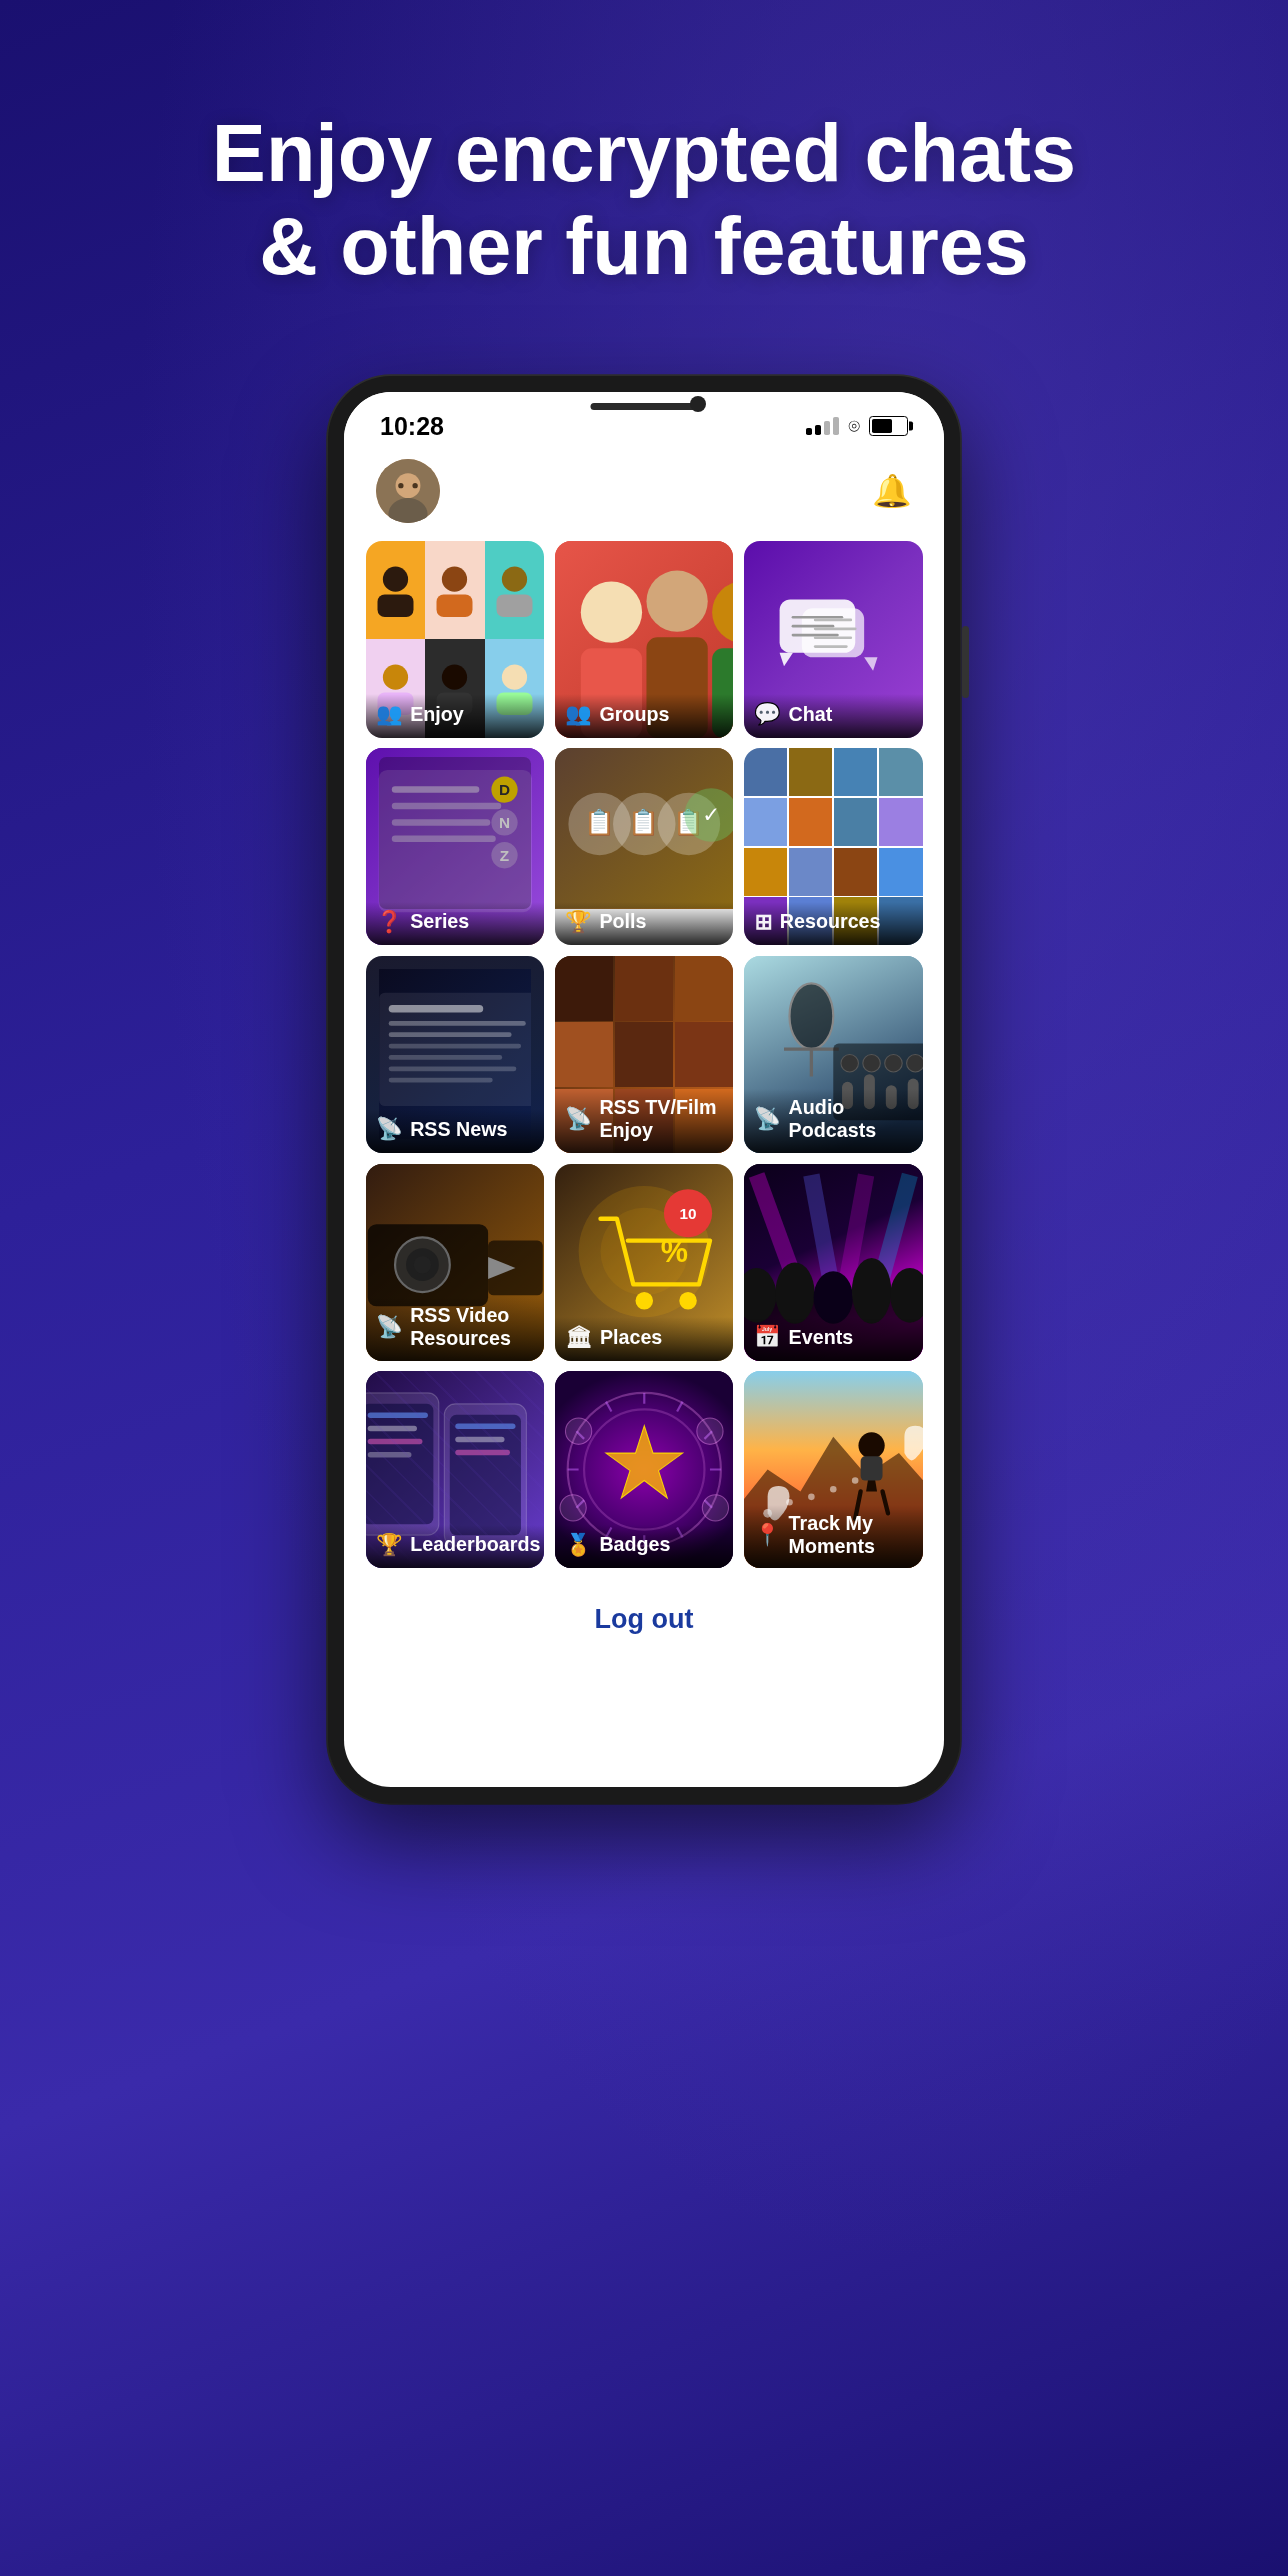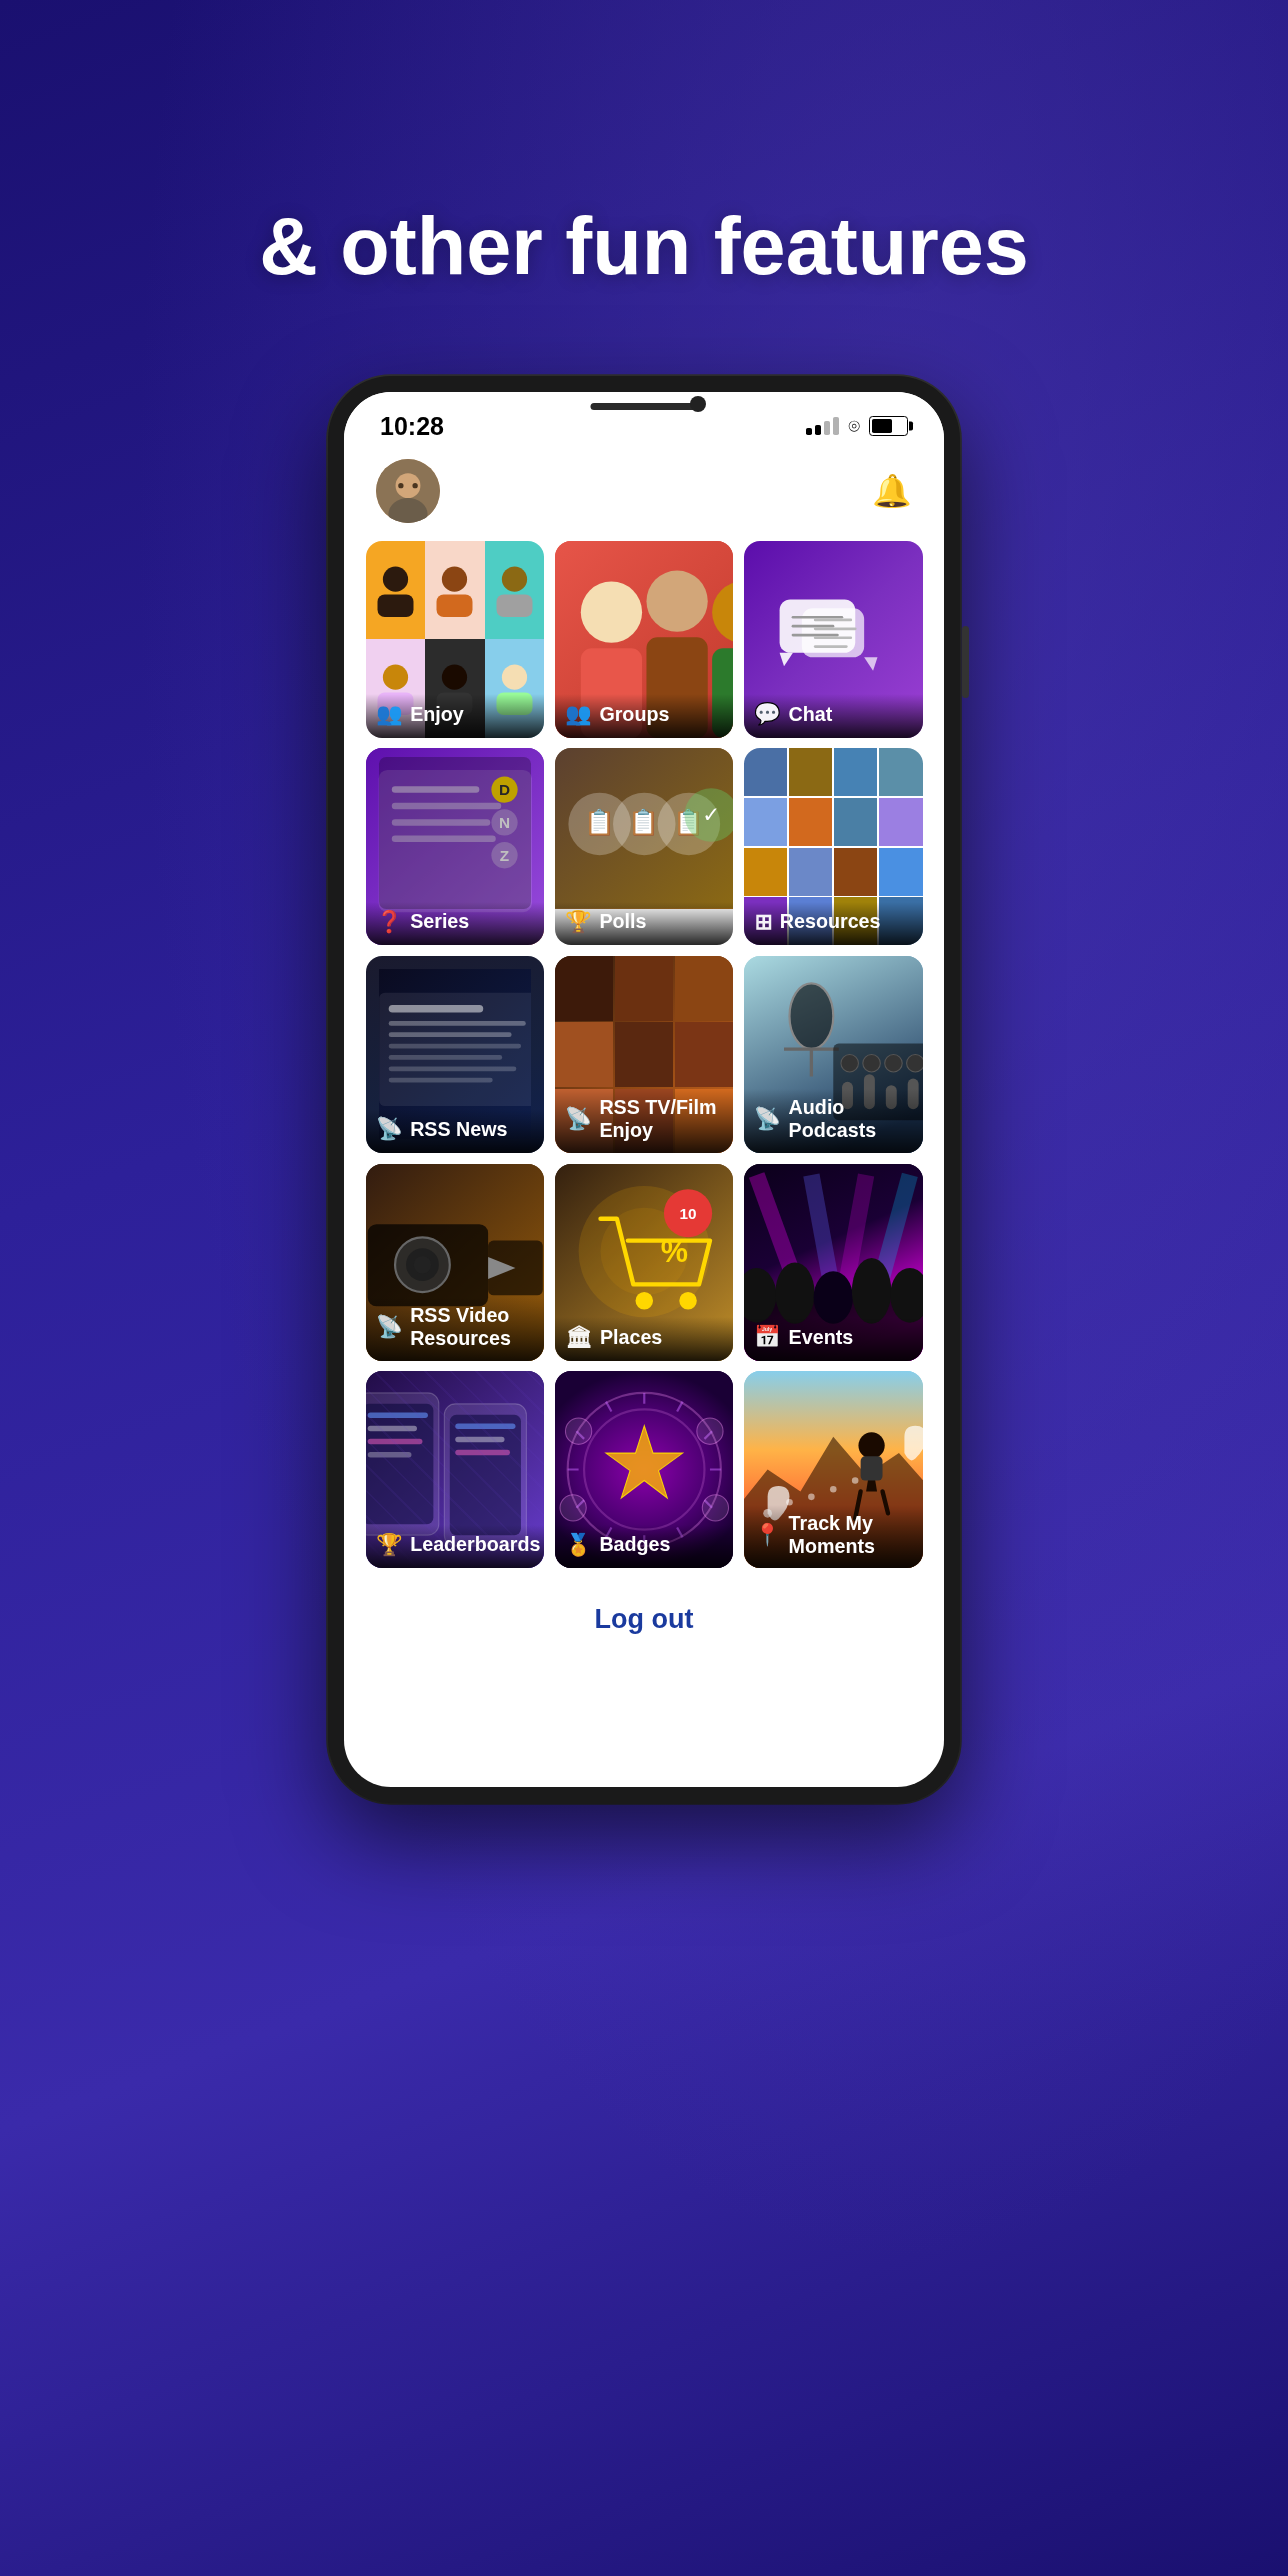--- a/index.html
+++ b/index.html
@@ -369,20 +369,21 @@
     }
 
     
     .places-bg {
       width: 100%;
       height: 100%;
       background: linear-gradient(135deg, #2c1a0e 0%, #8B5E3C 50%, #C8942A 100%);
       display: flex;
       align-items: center;
       justify-content: flex-start;
+      border-radius: 23px;
     }
 
     
     .badges-bg {
       width: 100%;
       height: 100%;
       background: radial-gradient(circle at center, #6B0DAB 0%, #3D0070 50%, #1a0035 100%);
       display: flex;
       align-items: center;
       justify-content: center;
@@ -399,21 +400,21 @@
       justify-content: center;
     }
   </style>
 </head>
 <body>
 
 <div class="bg-overlay"></div>
 
 <div class="hero-text">
   <h1>
-    <br>
+    <span>Enjoy encrypted chats</span><br>
     <span>&amp; other fun features</span>
   </h1>
 </div>
 
 <div class="phone-wrapper">
   <div class="phone-frame">
     <div class="side-btn-right"></div>
 
     <div class="phone-screen">
 

